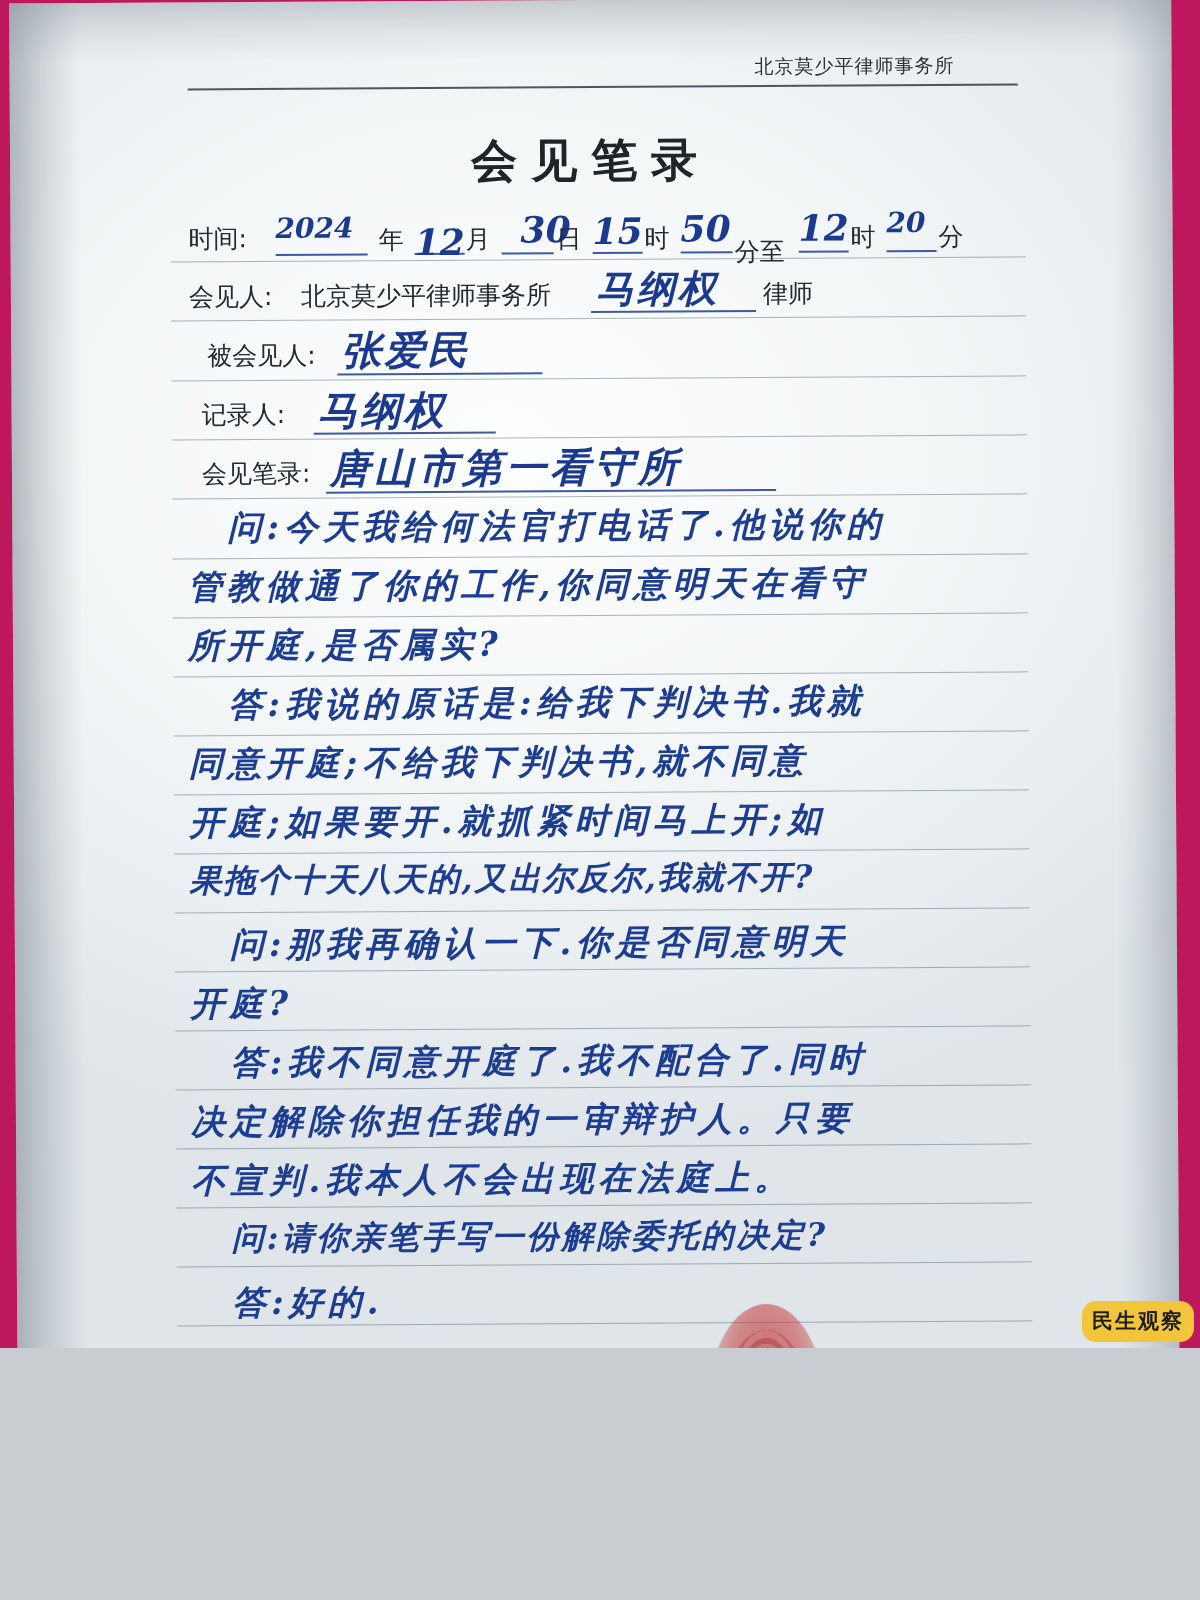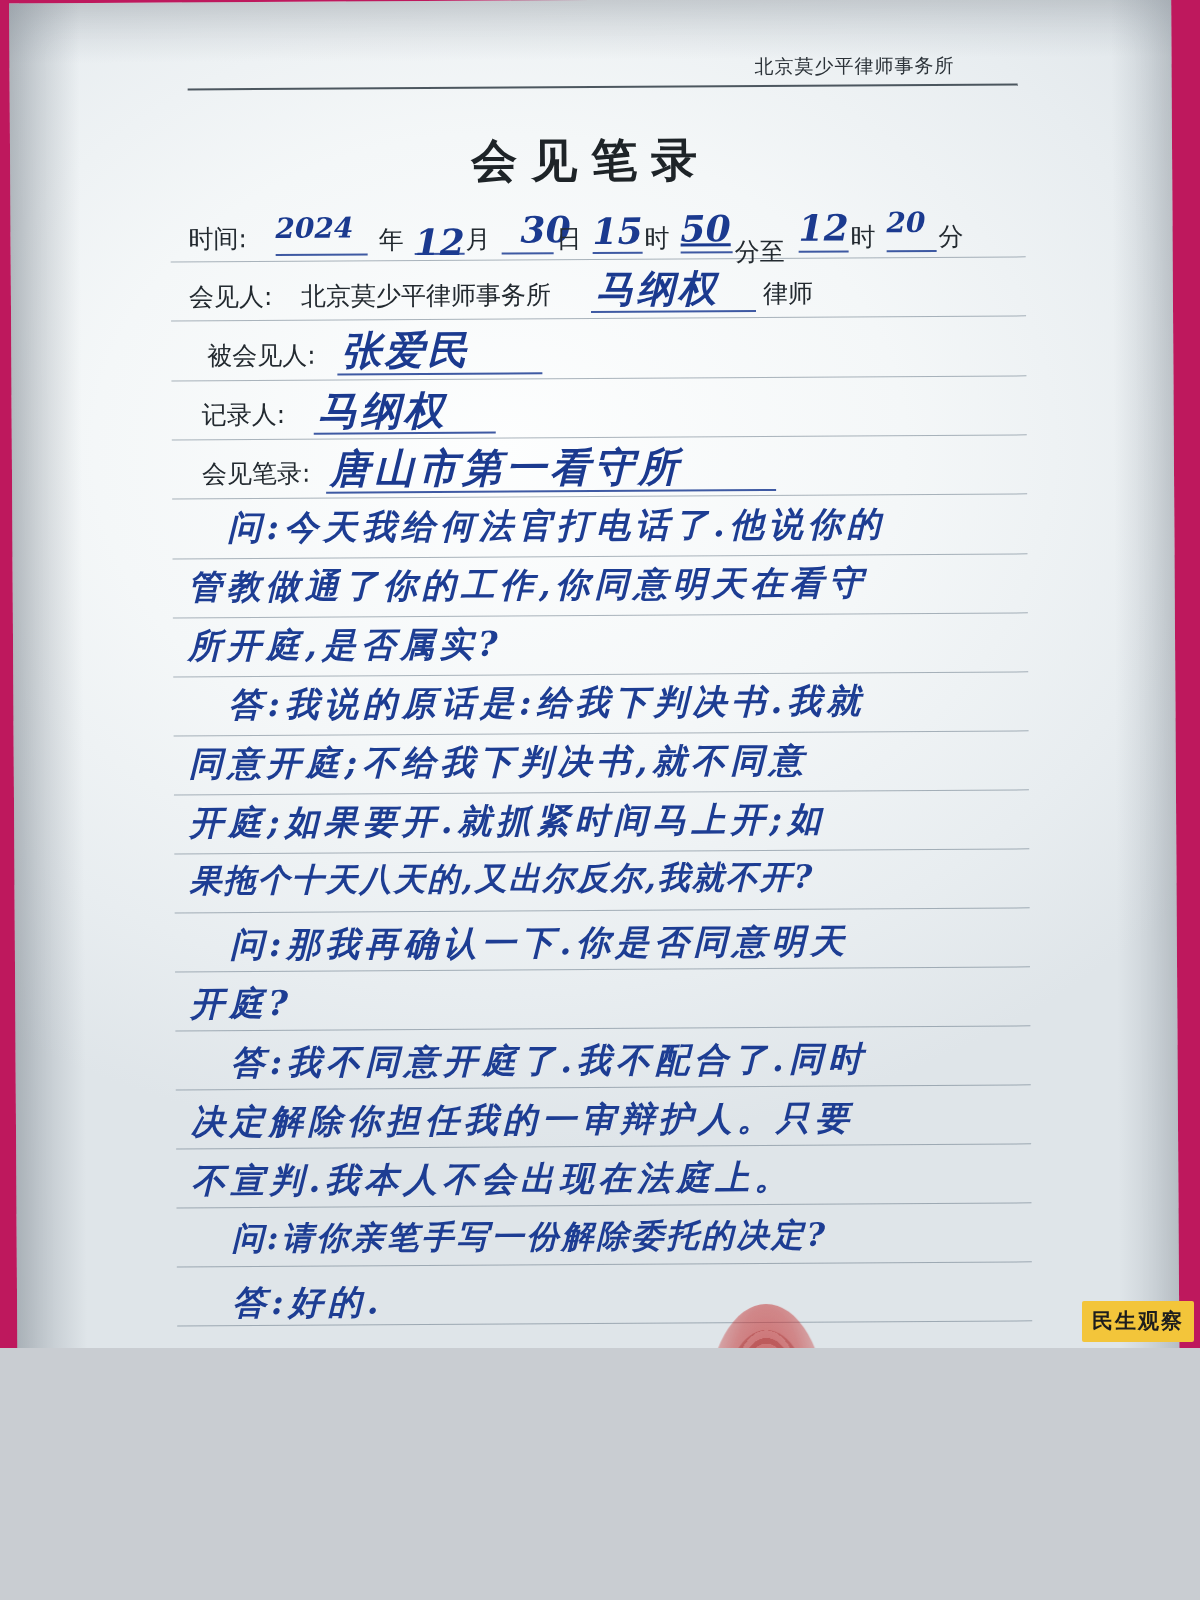--- a/index.html
+++ b/index.html
@@ -190,21 +190,21 @@
   .watermark {
     position: absolute;
     right: 6px;
     bottom: 6px;
     background: #f3c53a;
     color: #1d1d1d;
     font-size: 21px;
     font-family: "DejaVu Sans", sans-serif;
     letter-spacing: 2px;
     padding: 6px 10px 7px 10px;
-    border-radius: 2px;
+    border-radius: 14px;
     font-weight: bold;
   }
 </style>
 </head>
 <body>
 
 <div class="page">
   <div class="paper">
 
     <div class="letterhead">北京莫少平律师事务所</div>
@@ -240,21 +240,21 @@
     <div class="plabel" style="left:368px; top:222px;">年</div>
     <div class="hw" style="left:404px; top:220px; font-size:36px;">12</div>
     <div class="uline" style="left:404px; top:252px; width:50px;"></div>
     <div class="plabel" style="left:455px; top:222px;">月</div>
     <div class="hw" style="left:510px; top:208px; font-size:36px;">30</div>
     <div class="uline" style="left:491px; top:252px; width:52px;"></div>
     <div class="plabel" style="left:546px; top:222px;">日</div>
     <div class="hw" style="left:582px; top:210px; font-size:36px;">15</div>
     <div class="uline" style="left:582px; top:252px; width:50px;"></div>
     <div class="plabel" style="left:634px; top:222px;">时</div>
-    <div class="hw" style="left:670px; top:208px; font-size:36px;text-decoration:underline;">50</div>
+    <div class="hw" style="left:670px; top:208px; font-size:36px;">50</div>
     <div class="uline" style="left:670px; top:252px; width:52px;"></div>
     <div class="plabel" style="left:724px; top:236px;">分至</div>
     <div class="hw" style="left:788px; top:208px; font-size:36px;">12</div>
     <div class="uline" style="left:788px; top:252px; width:50px;"></div>
     <div class="plabel" style="left:840px; top:222px;">时</div>
     <div class="hw" style="left:876px; top:208px; font-size:28px;">20</div>
     <div class="uline" style="left:876px; top:252px; width:50px;"></div>
     <div class="plabel" style="left:928px; top:222px;">分</div>
 
     <div class="plabel" style="left:178px; top:278px;">会见人:</div>

